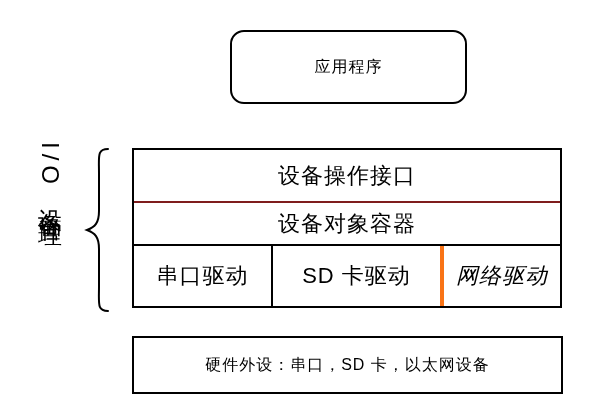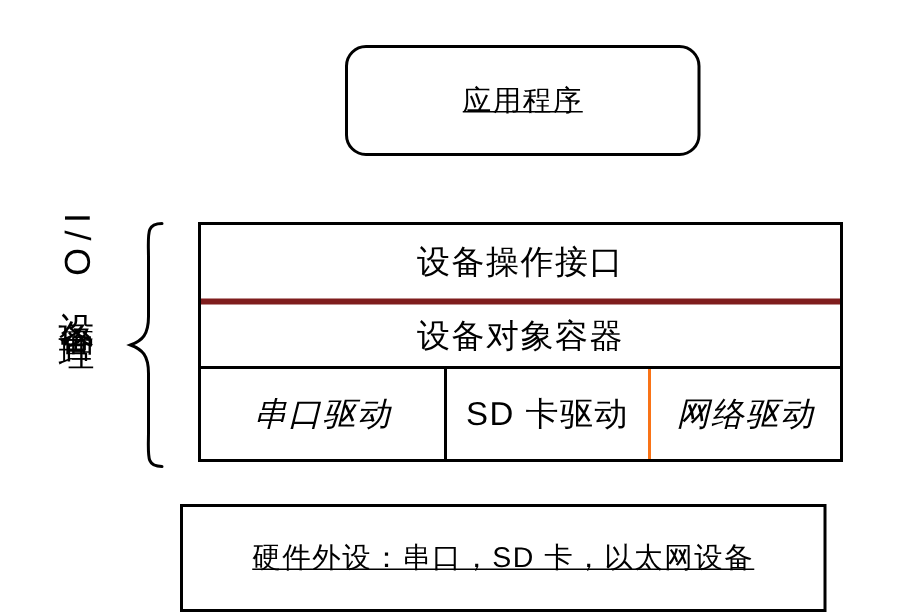--- a/index.html
+++ b/index.html
@@ -12,25 +12,24 @@
     color: #000000;
     overflow: hidden;
   }
   .box {
     position: absolute;
     box-sizing: border-box;
     border: 2px solid #000000;
     display: flex;
     align-items: center;
     justify-content: center;
-    font-size: 19px;
+    font-size: 16px;
     letter-spacing: 1px;
     background: #ffffff;
     white-space: nowrap;
-    text-decoration: underline;
   }
   .app-box {
     left: 230px; top: 30px;
     width: 237px; height: 74px;
     border-radius: 14px;
   }
   .stack {
     position: absolute;
     left: 132px; top: 148px;
     width: 430px; height: 160px;
@@ -40,39 +39,39 @@
     flex-direction: column;
   }
   .stack-row {
     box-sizing: border-box;
     display: flex;
     align-items: center;
     justify-content: center;
     font-size: 22px;
     letter-spacing: 1px;
   }
-  .row-interface { height: 53px; border-bottom: 4px solid #7f1d1d; justify-content: center; }
+  .row-interface { height: 53px; border-bottom: 2px solid #7f1d1d; justify-content: center; }
   .row-container { height: 43px; border-bottom: 2px solid #000000; }
   .row-drivers   { flex: 1; padding: 0; justify-content: stretch; }
   .row-drivers { display: flex; }
   .driver-cell {
     box-sizing: border-box;
     display: flex;
     align-items: center;
     justify-content: center;
     font-size: 22px;
     letter-spacing: 1px;
     height: 100%;
   }
-  .driver-serial  { width: 164px; border-right: 2px solid #000000; font-style: italic; }
-  .driver-sdcard  { width: 136px; border-right: 2px solid #f97316; }
+  .driver-serial  { width: 139px; border-right: 2px solid #000000; }
+  .driver-sdcard  { width: 171px; border-right: 4px solid #f97316; }
   .driver-network { flex: 1; font-style: italic; }
   .hw-box {
-    left: 120px; top: 336px;
-    width: 431px; height: 72px;
+    left: 132px; top: 336px;
+    width: 431px; height: 58px;
   }
   .side-label {
     position: absolute;
     left: 35px; top: 142px;
     width: 30px;
     writing-mode: vertical-rl;
     text-orientation: mixed;
     font-size: 24px;
     letter-spacing: 5px;
     line-height: 30px;

